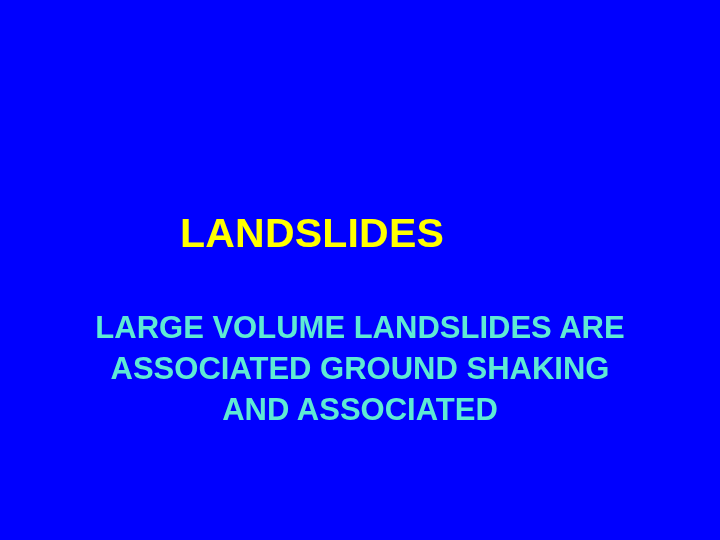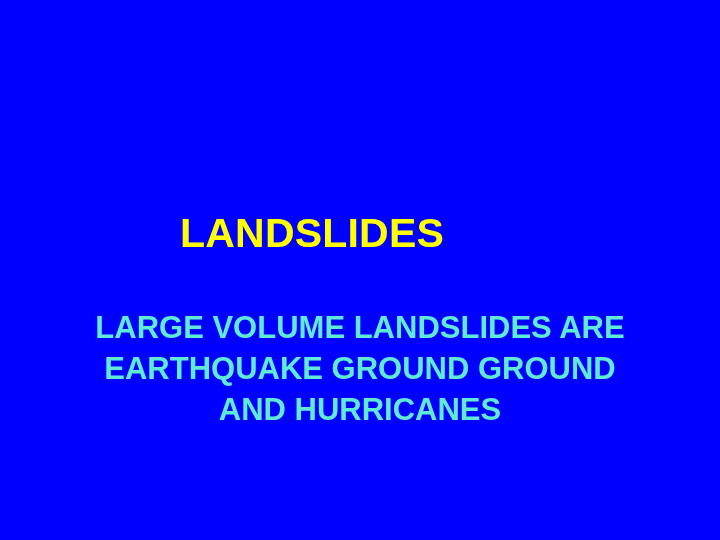--- a/index.html
+++ b/index.html
@@ -65,17 +65,17 @@
 </style>
 </head>
 <body>
 
 <div class="slide">
 
   <h1 class="slide-title">LANDSLIDES</h1>
 
   <div class="slide-body">
     <span class="body-line">LARGE VOLUME LANDSLIDES ARE</span>
-    <span class="body-line">EARTHQUAKE GROUND GROUND</span>
-    <span class="body-line">AND HURRICANES</span>
+    <span class="body-line">ASSOCIATED GROUND SHAKING</span>
+    <span class="body-line">AND ASSOCIATED</span>
   </div>
 
 </div>
 
 </body></html>

